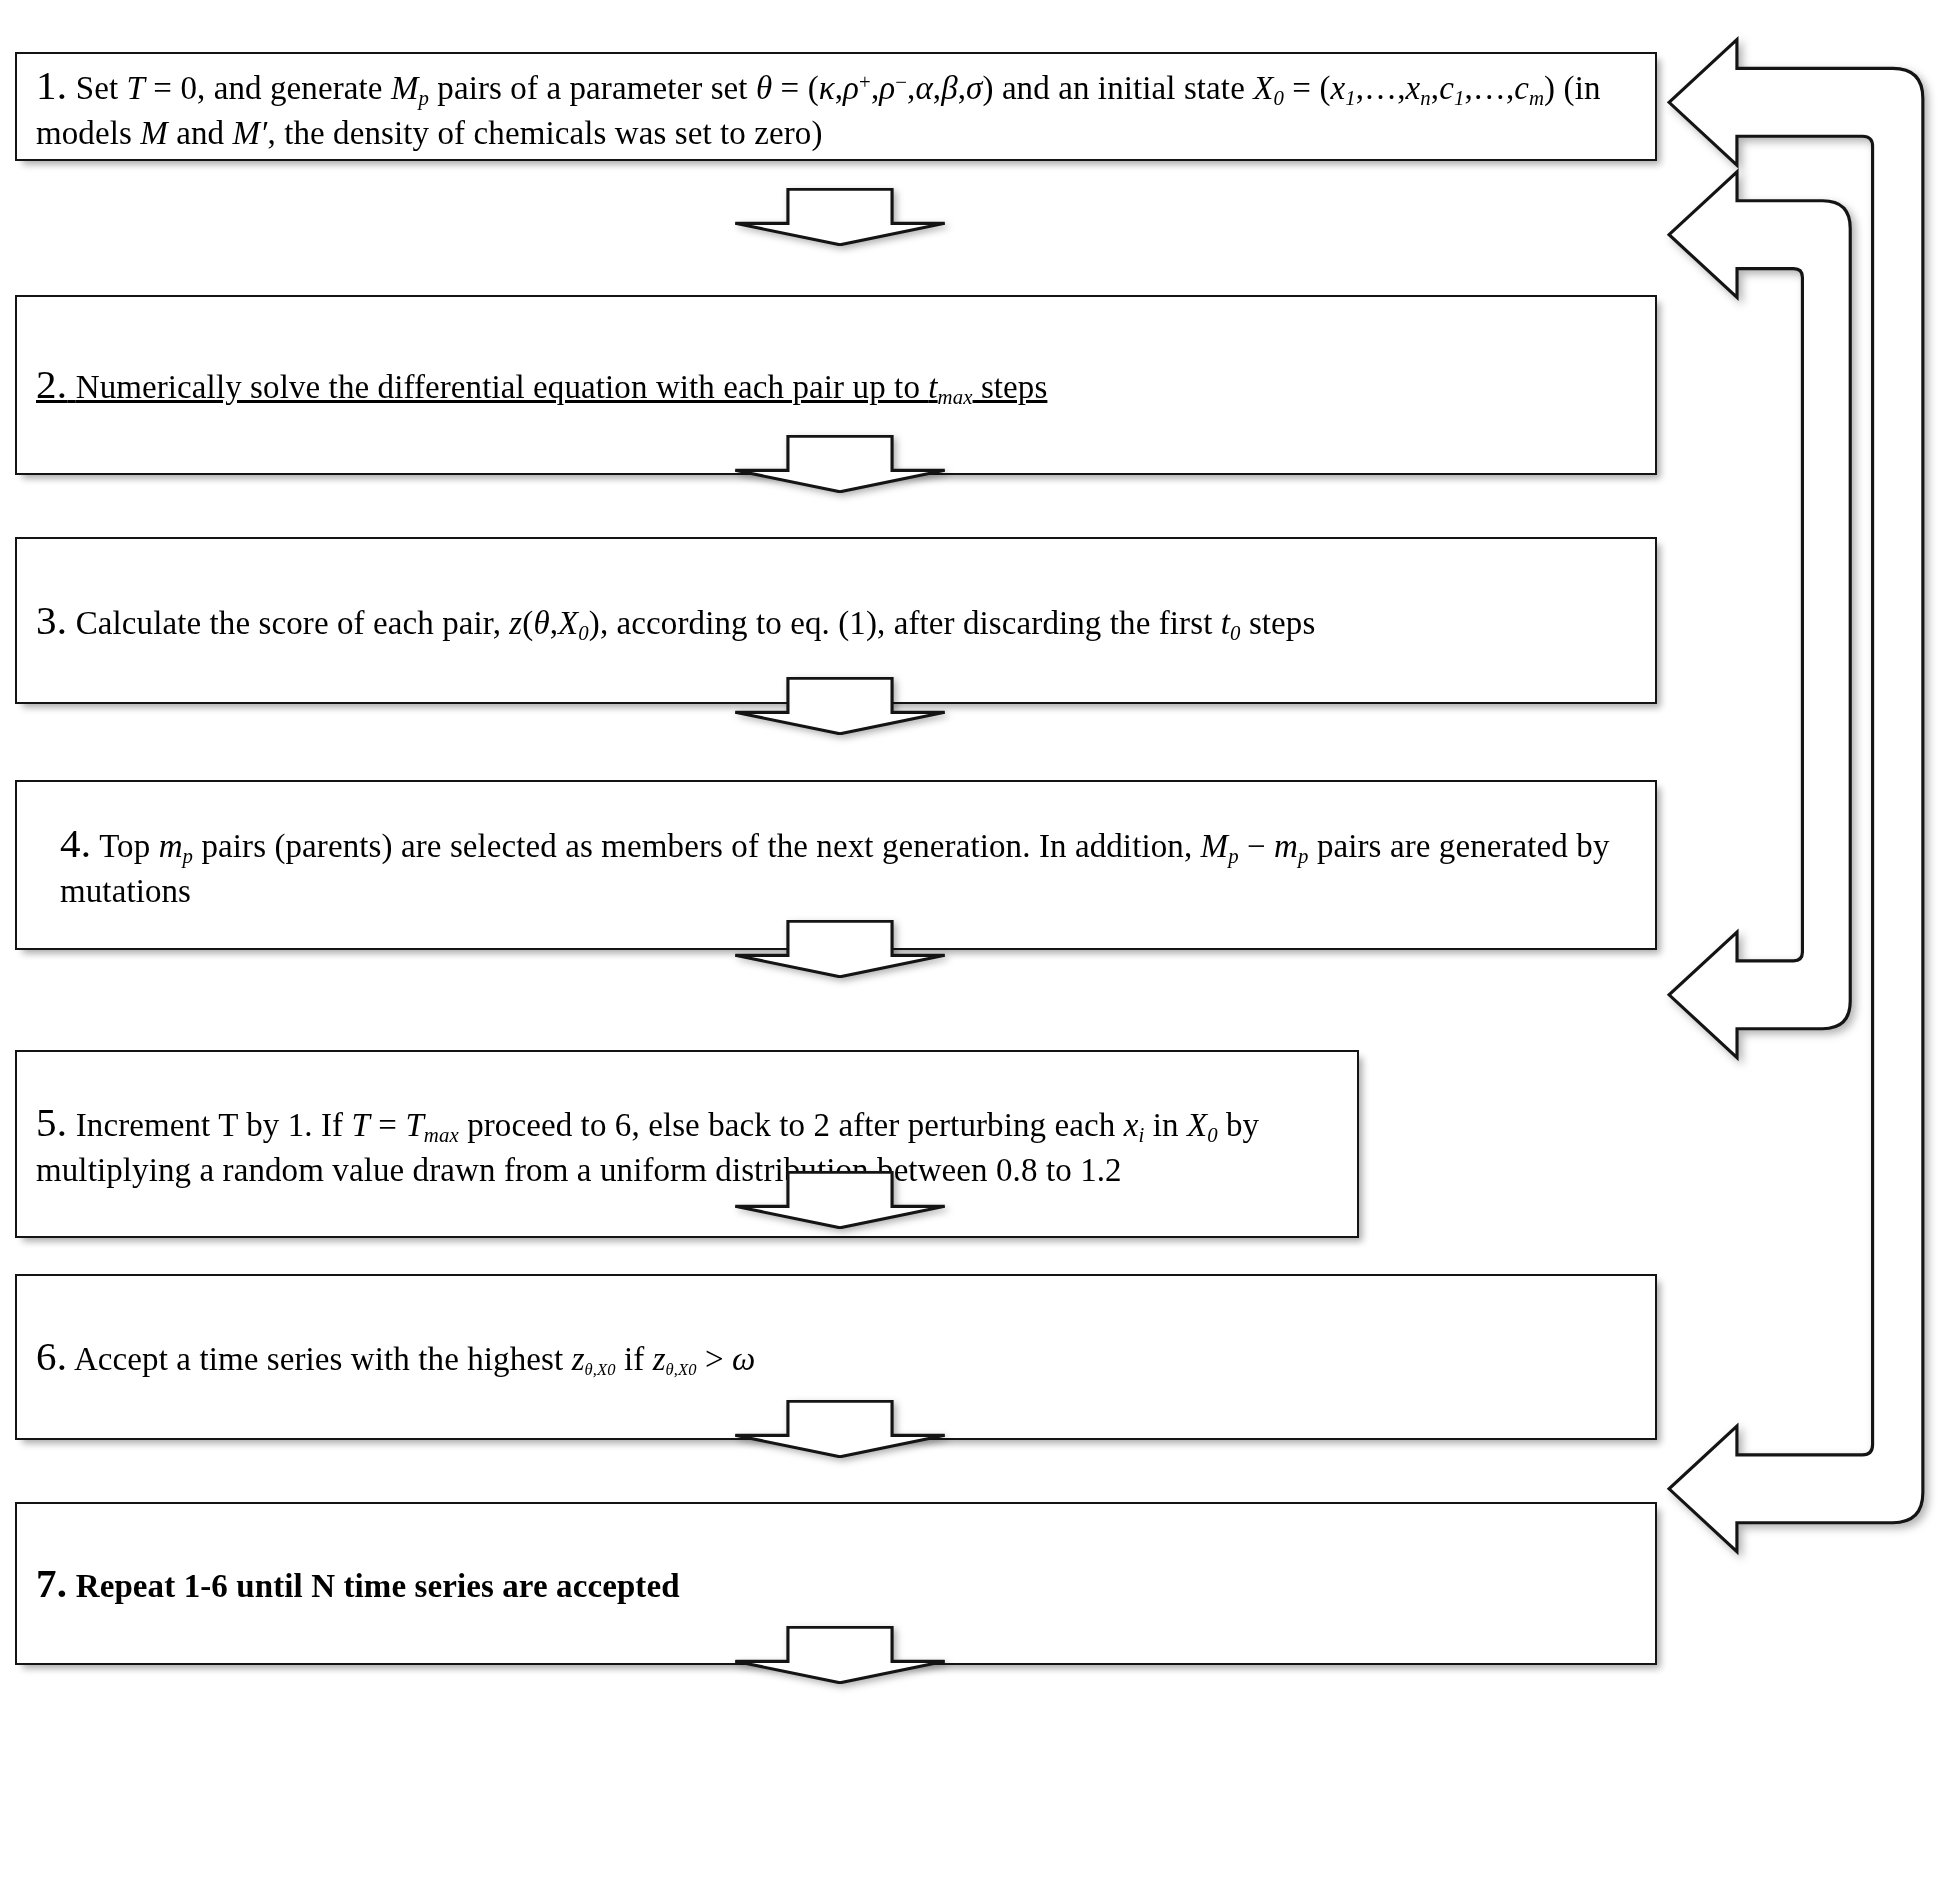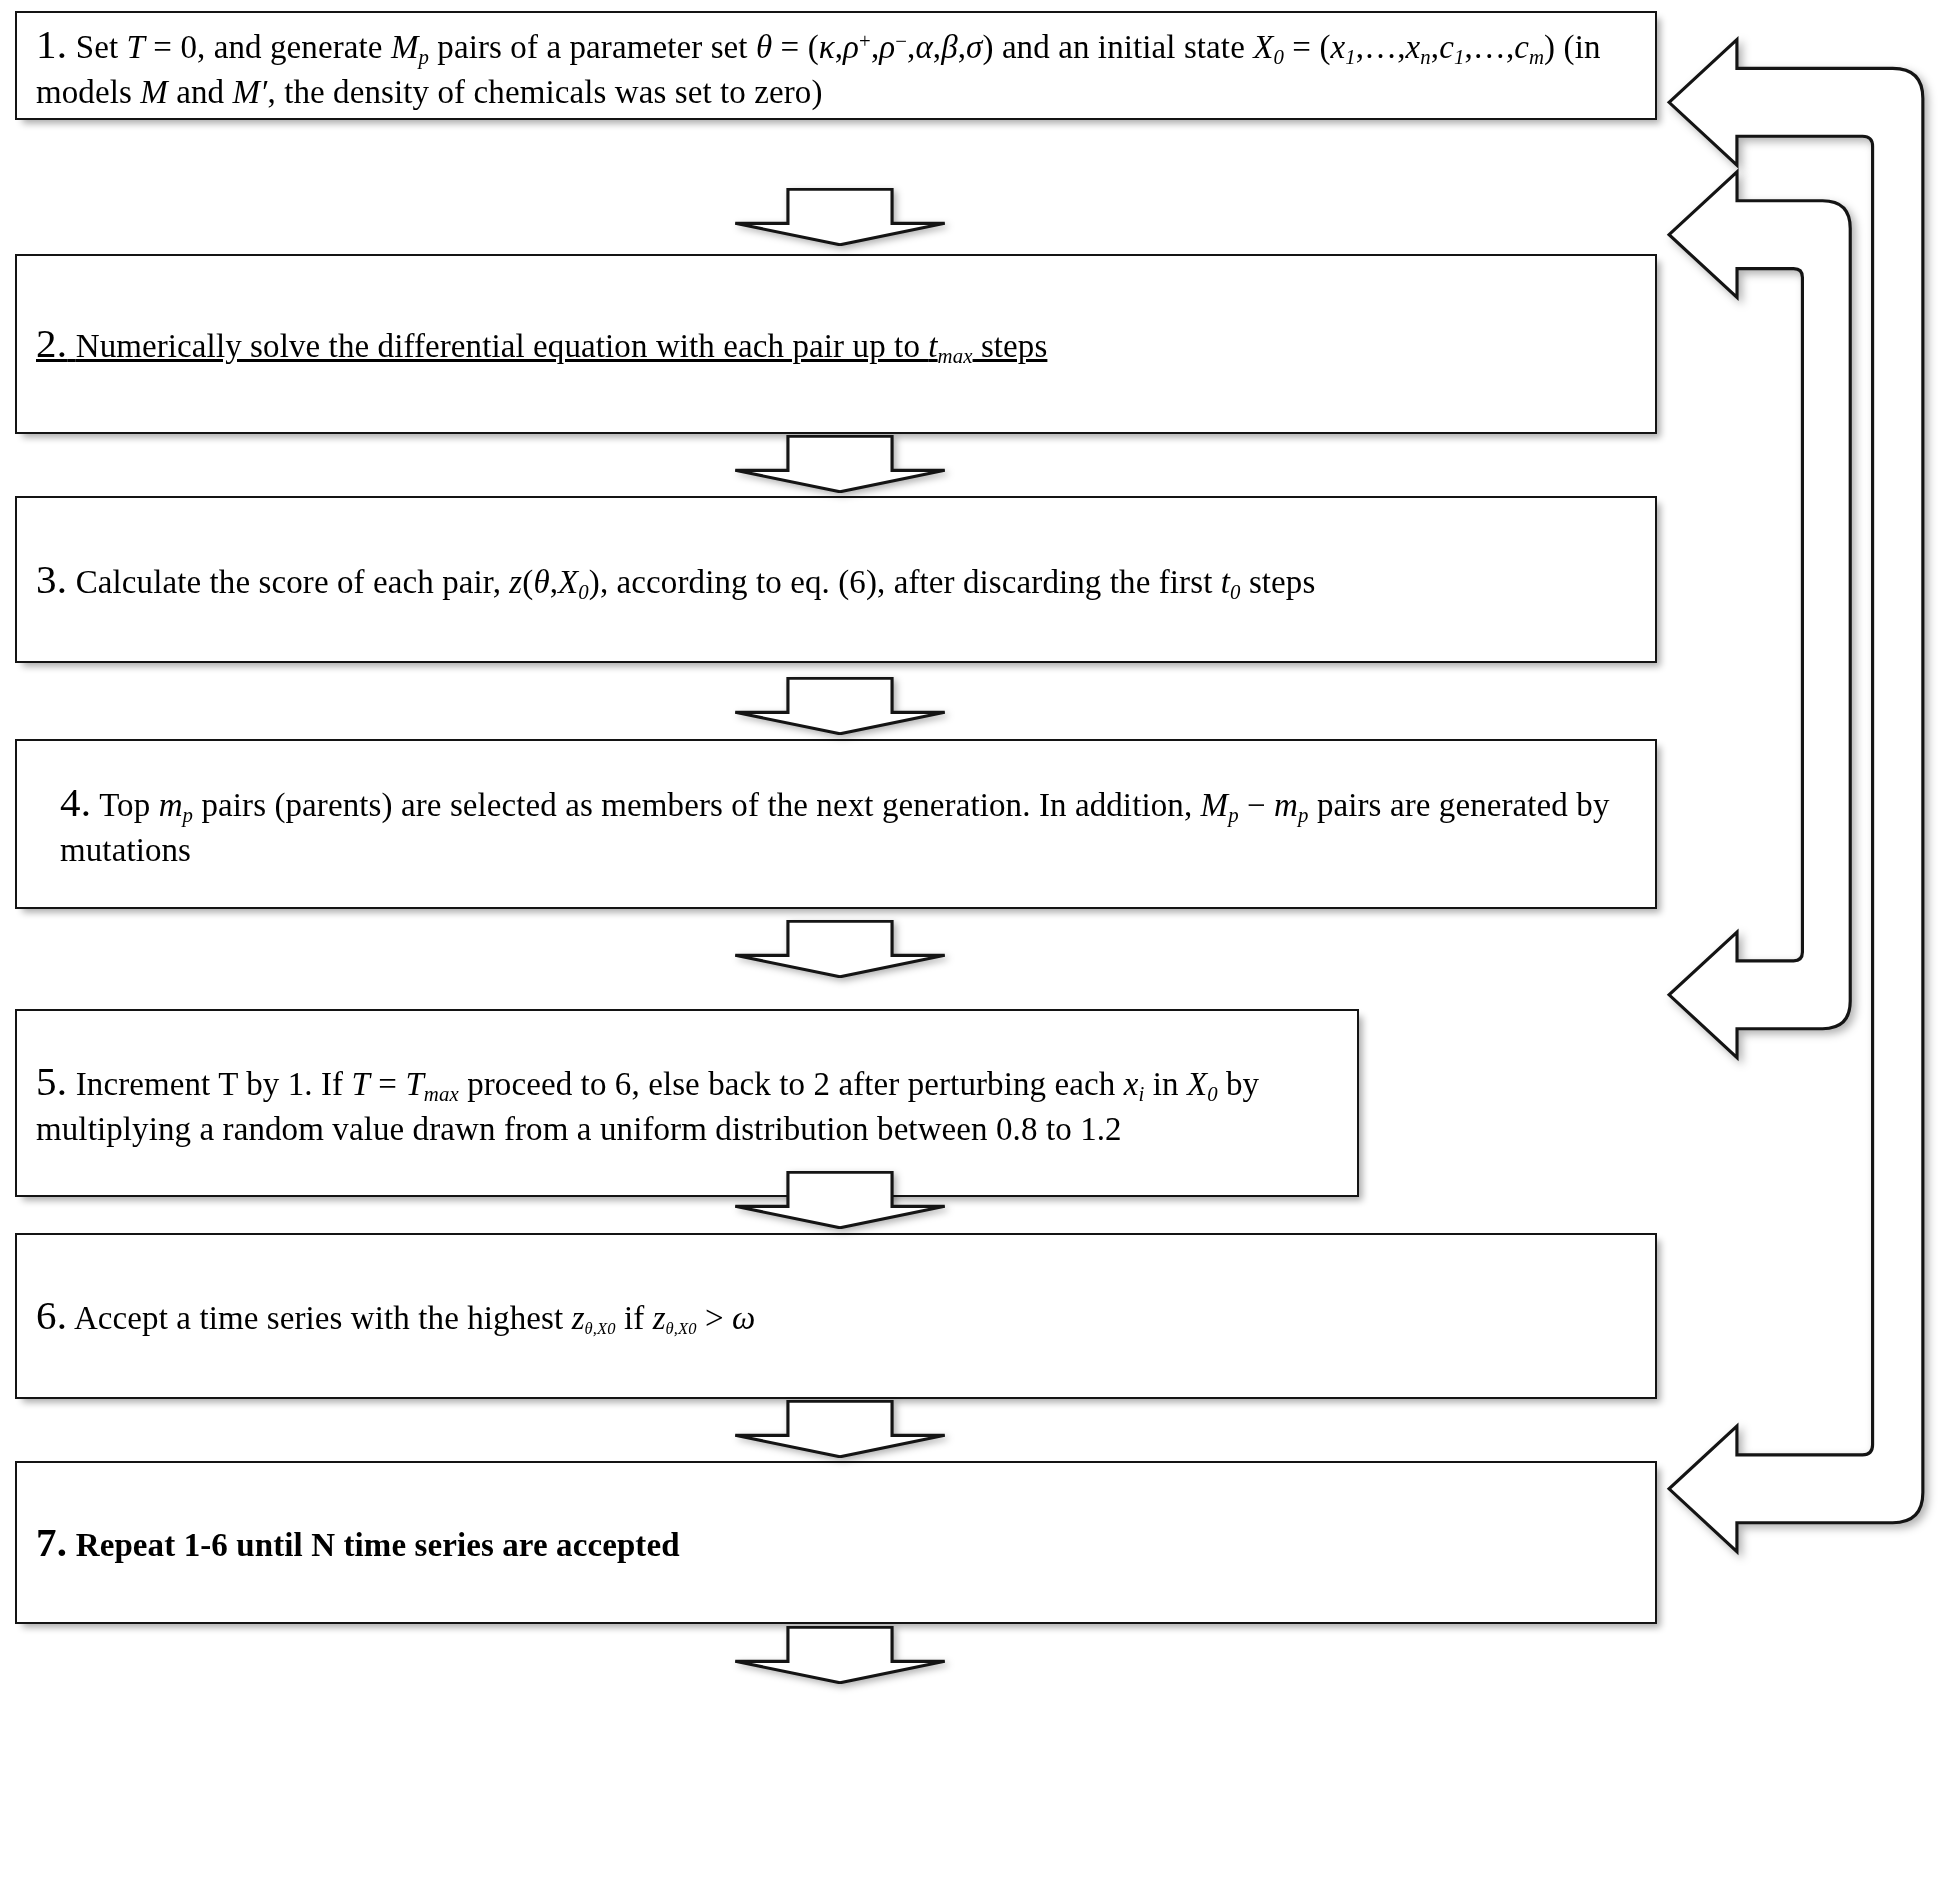--- a/index.html
+++ b/index.html
@@ -21,20 +21,21 @@
 
   
   .step-box {
     position: absolute;
     box-sizing: border-box;
     background: #ffffff;
     border: 2.5px solid #141414;
     box-shadow: 5.7px 5.7px 7px -1.3px rgba(0,0,0,0.33);
     display: flex;
     align-items: center;
+    margin-top: 41px;
   }
   .step-text {
     display: block;
     padding: 0 16.3px 0 19px;
     font-size: 33px;
     line-height: 1.30;
     letter-spacing: 0.1px;
     white-space: normal;
   }
   .step-num {
@@ -88,21 +89,21 @@
   <div class="step-box" style="left:15px; top:254px; width:1642px; height:180px;text-decoration:underline;">
     <span class="step-text">
       <span class="step-num">2.</span>
       <span><span>Numerically solve the differential equation with each pair up to </span><span class="mi">t</span><span class="sub">max</span><span> steps</span></span>
     </span>
   </div>
 
   <div class="step-box" style="left:15px; top:496px; width:1642px; height:167px;">
     <span class="step-text">
       <span class="step-num">3.</span>
-      <span><span>Calculate the score of each pair, </span><span class="mi">z</span><span>(</span><span class="mi">θ</span><span>,</span><span class="mi">X</span><span class="sub">0</span><span>), according to eq. (6), after discarding the first </span><span class="mi">t</span><span class="sub">0</span><span> steps</span></span>
+      <span><span>Calculate the score of each pair, </span><span class="mi">z</span><span>(</span><span class="mi">θ</span><span>,</span><span class="mi">X</span><span class="sub">0</span><span>), according to eq. (1), after discarding the first </span><span class="mi">t</span><span class="sub">0</span><span> steps</span></span>
     </span>
   </div>
 
   <div class="step-box" style="left:15px; top:739px; width:1642px; height:170px;padding-left:24px;">
     <span class="step-text">
       <span class="step-num">4.</span>
       <span><span>Top </span><span class="mi">m</span><span class="sub">p</span><span> pairs (parents) are selected as members of the next generation. In addition, </span><span class="mi">M</span><span class="sub">p</span><span> − </span><span class="mi">m</span><span class="sub">p</span><span> pairs are generated by mutations</span></span>
     </span>
   </div>
 

